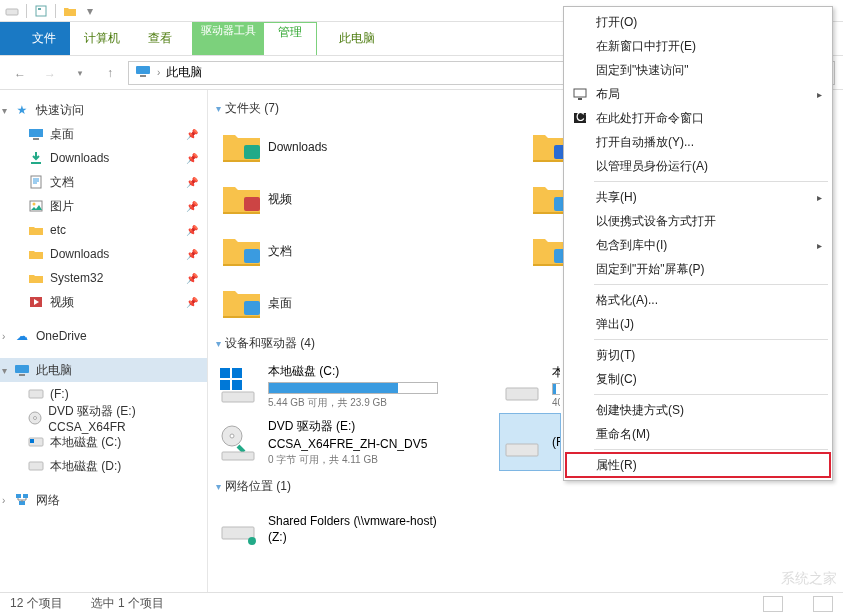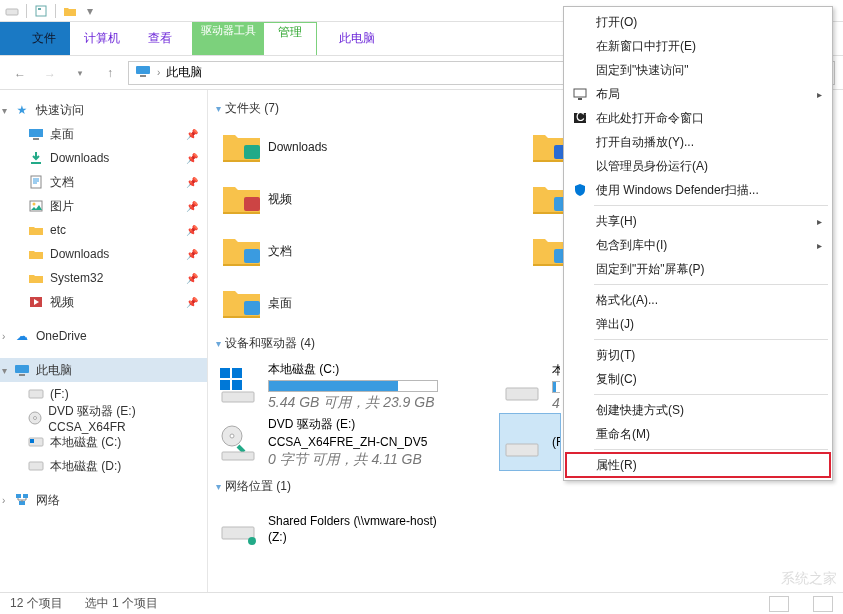--- a/index.html
+++ b/index.html
@@ -5,22 +5,22 @@
 * { margin: 0; padding: 0; box-sizing: border-box; font-family: "Microsoft YaHei", "Segoe UI", sans-serif; font-size: 12px; }
 body { width: 843px; height: 614px; background: #fff; overflow: hidden; position: relative; }
 
 
 .titlebar { height: 22px; display: flex; align-items: center; padding: 0 4px; gap: 4px; border-bottom: 1px solid #e0e0e0; }
 .titlebar .qat-icon { width: 16px; height: 16px; display: inline-flex; align-items: center; justify-content: center; }
 .titlebar .sep { width: 1px; height: 14px; background: #ccc; margin: 0 2px; }
 
 
 .ribbon { height: 34px; display: flex; align-items: stretch; border-bottom: 1px solid #e0e0e0; }
-.ribbon .tab { padding: 0 14px; display: flex; align-items: center; color: #6d28d9; cursor: default; }
-.ribbon .tab.file { background: #1a79c4; color: #0f172a; padding-left: 32px; }
+.ribbon .tab { padding: 0 14px; display: flex; align-items: center; color: #4d7c0f; cursor: default; }
+.ribbon .tab.file { background: #1a79c4; color: #ffffff; padding-left: 32px; }
 .ribbon .ctx-group { border: 1px solid #7cd17c; border-bottom: none; display: flex; flex-direction: row; margin-left: 6px; }
 .ribbon .ctx-header { background: #7cd17c; color: #fff; text-align: center; font-size: 11px; padding: 0 8px; line-height: 14px; }
 .ribbon .ctx-tab { padding: 0 14px; color: #2ea52e; text-align: center; line-height: 18px; }
 .ribbon .tab.plain { margin-left: 8px; }
 
 
 .addrbar { height: 34px; display: flex; align-items: center; padding: 0 8px; gap: 6px; border-bottom: 1px solid #e0e0e0; }
 .nav-btn { width: 24px; height: 24px; border-radius: 2px; display: flex; align-items: center; justify-content: center; color: #888; }
 .addr-box { flex: 1; height: 24px; border: 1px solid #ccc; display: flex; align-items: center; padding: 0 6px; gap: 6px; }
 
@@ -45,26 +45,26 @@
 .item { display: flex; align-items: center; gap: 8px; padding: 4px; height: 48px; }
 .item .big-ico { width: 40px; height: 40px; display: flex; align-items: center; justify-content: center; }
 .item .label { color: #222; }
 
 .drive { display: flex; align-items: center; gap: 10px; height: 56px; width: 260px; padding: 2px; }
 .drive.selected { background: #cde6f7; outline: 1px solid #7eb6e3; }
 .drive .dico { width: 40px; height: 40px; display: flex; align-items: center; justify-content: center; }
 .drive .dinfo { display: flex; flex-direction: column; gap: 2px; flex:1; }
 .drive .dbar { width: 170px; height: 12px; border: 1px solid #b8b8b8; background: #fff; position: relative; }
 .drive .dbar .fill { position: absolute; top: 0; left: 0; bottom: 0; background: #3a9be0; }
-.drive .dsub { color: #777; font-size: 14px; font-style: italic; }
+.drive .dsub { color: #777; font-size: 10px; }
 
 .drives-row { display: flex; gap: 24px; }
 
 
-.statusbar { position: absolute; bottom: 0; left: 0; right: 0; height: 22px; border-top: 1px solid #e0e0e0; display: flex; align-items: center; padding: 0 10px; color: #555; gap: 22px; }
+.statusbar { position: absolute; bottom: 0; left: 0; right: 0; height: 22px; border-top: 1px solid #e0e0e0; display: flex; align-items: center; padding: 0 10px; color: #555; gap: 28px; }
 .statusbar .spacer { flex: 1; }
 .viewbtn { width: 20px; height: 16px; border: 1px solid #ccc; margin-left: 2px; }
 
 
 .ctxmenu { position: absolute; right: 10px; top: 6px; width: 270px; background: #fff; border: 1px solid #bcbcbc; box-shadow: 2px 2px 4px rgba(0,0,0,0.2); padding: 3px 2px; z-index: 50; }
 .ctxmenu .mi { display: flex; align-items: center; height: 24px; padding: 0 20px 0 30px; position: relative; color: #222; }
 .ctxmenu .mi .mico { position: absolute; left: 6px; width: 16px; height: 16px; display:flex; align-items:center; justify-content:center; }
 .ctxmenu .mi .subarrow { position: absolute; right: 8px; color: #555; font-size: 10px; }
 .ctxmenu .msep { height: 1px; background: #ddd; margin: 3px 2px 3px 28px; }
 .ctxmenu .mi.highlight { outline: 2px solid #d23; outline-offset: -1px; }
@@ -492,32 +492,27 @@
         </svg>
       </span>
       <span>在此处打开命令窗口</span>
     </div>
     <div class="mi">
       <span>打开自动播放(Y)...</span>
     </div>
     <div class="mi">
       <span>以管理员身份运行(A)</span>
     </div>
-    <div class="mi">
-      <span class="mico">
-        <svg width="12" height="14">
-          <path d="M6 1l5 2v4c0 3-2 5-5 6-3-1-5-3-5-6V3z" fill="#0078d7"></path>
-        </svg>
-      </span>
-      <span>使用 Windows Defender扫描...</span>
-    </div>
     <div class="msep"></div>
     <div class="mi">
       <span>共享(H)</span>
       <span class="subarrow">▸</span>
+    </div>
+    <div class="mi">
+      <span>以便携式设备方式打开</span>
     </div>
     <div class="mi">
       <span>包含到库中(I)</span>
       <span class="subarrow">▸</span>
     </div>
     <div class="mi">
       <span>固定到"开始"屏幕(P)</span>
     </div>
     <div class="msep"></div>
     <div class="mi">

